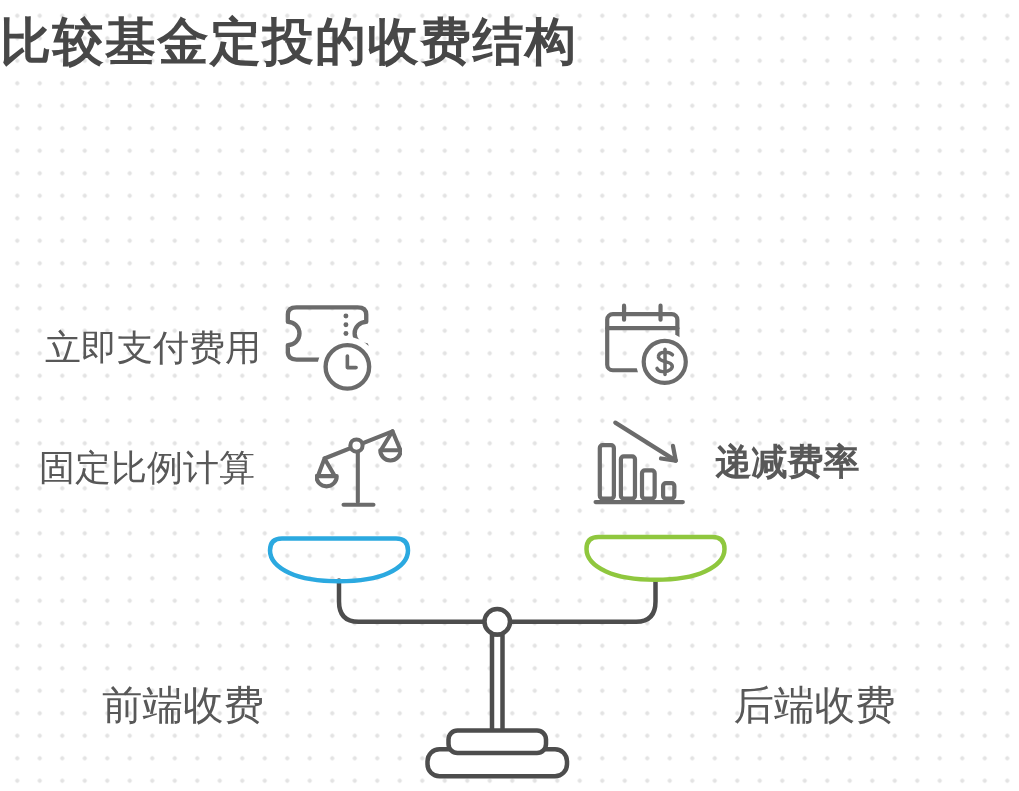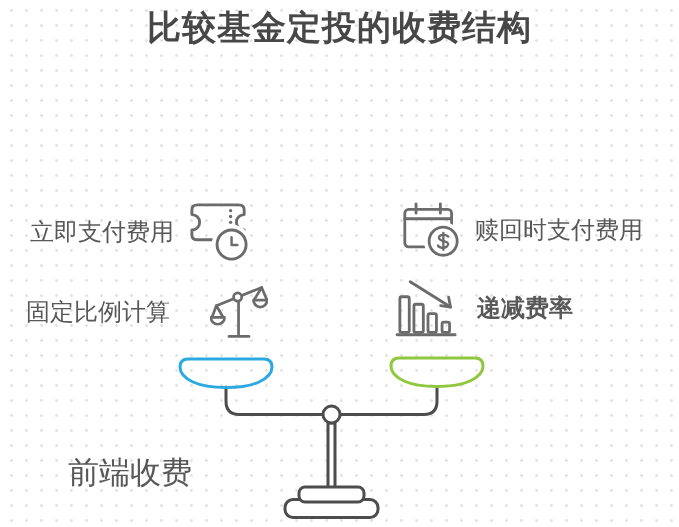--- a/index.html
+++ b/index.html
@@ -3,41 +3,41 @@
 <meta charset="utf-8">
 <style>
   html,body{margin:0;padding:0;background:#fff;}
   .stage{
     position:relative;width:679px;height:527px;overflow:hidden;background:#ffffff;
     background-image:radial-gradient(circle,#e3e3e3 1.2px,rgba(255,255,255,0) 1.6px);
     background-size:15px 15px;background-position:4px 3px;
     font-family:"Liberation Sans","DejaVu Sans",sans-serif;
   }
   .title{
-    position:absolute;top:5px;left:0;width:100%;margin:0;text-align:center;
+    position:absolute;top:5px;left:0;width:100%;margin:0;text-align:left;
     font-size:34px;font-weight:700;color:#474747;letter-spacing:1px;
   }
   .feature{position:absolute;display:flex;align-items:center;gap:15px;
     color:#585858;font-size:24px;}
   .flabel{white-space:nowrap;}
   .row-l1{left:30px;top:202px;font-family:Liberation Serif, serif;}
   .row-l2{left:26px;top:281px;gap:40px;}
   .row-r1{left:402px;top:201px;}
   .row-r2{left:394px;top:278px;font-weight:bold;}
   .icon{display:block;}
   .icon .ln{fill:none;stroke:#6b6b6b;stroke-width:3;stroke-linecap:round;stroke-linejoin:round;}
   .icon .thin{fill:none;stroke:#6b6b6b;stroke-width:2.5;stroke-linecap:round;stroke-linejoin:round;}
   .icon .dot{fill:#6b6b6b;stroke:none;}
   .icon .gap{fill:#ffffff;stroke:#ffffff;stroke-width:5;}
   .icon .face{fill:#ffffff;stroke:#6b6b6b;stroke-width:3;}
   .scale-svg{position:absolute;left:165px;top:350px;}
   .pan{fill:none;stroke-width:3;stroke-linecap:round;stroke-linejoin:round;}
   .dark{fill:none;stroke:#4d4d4d;stroke-width:3;stroke-linecap:round;stroke-linejoin:round;}
   .solid{fill:#ffffff;stroke:#4d4d4d;stroke-width:3;stroke-linejoin:round;}
-  .footer{position:absolute;font-size:31px;color:#585858;white-space:nowrap;}
+  .footer{position:absolute;font-size:27px;color:#585858;white-space:nowrap;}
   .footer.front{left:68px;top:452px;}
   .footer.back{left:489px;top:452px;}
 </style>
 </head>
 <body>
 
 <div class="stage">
 
   <h1 class="title">比较基金定投的收费结构</h1>
 
@@ -71,21 +71,20 @@
   <div class="feature row-r1">
     <svg class="icon" width="58" height="58" viewBox="0 0 62 60">
       <rect class="ln" x="3" y="8" width="50" height="40" rx="4"></rect>
       <path class="ln" d="M3,18 H53"></path>
       <path class="ln" d="M15,2 V12 M41,2 V12"></path>
       <circle class="gap" cx="44" cy="42" r="18"></circle>
       <circle class="face" cx="44" cy="42" r="15"></circle>
       <path class="thin" d="M49.5,37 C47,34.5 40,34.5 39.5,38 C39,41 44,41.5 45.5,42.2 C49.5,43 50.5,45.5 48,47.6 C45,50 39.5,49.2 38.5,46.6"></path>
       <path class="thin" d="M44.2,33 V51"></path>
     </svg>
-    <span class="flabel">赎回时支付费用</span>
   </div>
 
   <div class="feature row-r2">
     <svg class="icon" width="68" height="60" viewBox="0 0 72 64">
       <path class="ln" d="M3,60.5 H65"></path>
       <rect class="ln" x="6" y="20" width="10" height="38" rx="2"></rect>
       <rect class="ln" x="21" y="28" width="10" height="30" rx="2"></rect>
       <rect class="ln" x="36" y="38" width="9" height="20" rx="2"></rect>
       <rect class="ln" x="51" y="47" width="8" height="11" rx="2"></rect>
       <path class="ln" d="M17,4 L60,31"></path>
@@ -100,14 +99,15 @@
       <rect class="solid" x="163" y="73" width="7" height="66"></rect>
       <rect class="solid" x="120" y="149.5" width="93" height="18" rx="8"></rect>
       <rect class="solid" x="134" y="137" width="65" height="15" rx="6"></rect>
       <circle class="solid" cx="166.5" cy="64.5" r="8.5"></circle>
     </g>
     <path class="pan" d="M23,9 H99 Q107,9 107,17 Q107,26 94,32 Q82,37.5 61,37.5 Q40,37.5 28,32 Q15,26 15,17 Q15,9 23,9 Z" stroke="#2BA9E0"></path>
     <path class="pan" transform="translate(211,-1)" d="M23,9 H99 Q107,9 107,17 Q107,26 94,32 Q82,37.5 61,37.5 Q40,37.5 28,32 Q15,26 15,17 Q15,9 23,9 Z" stroke="#8FC73E"></path>
   </svg>
 
   <div class="footer front">前端收费</div>
+  <div class="footer back">后端收费</div>
 
 </div>
 
 </body></html>

